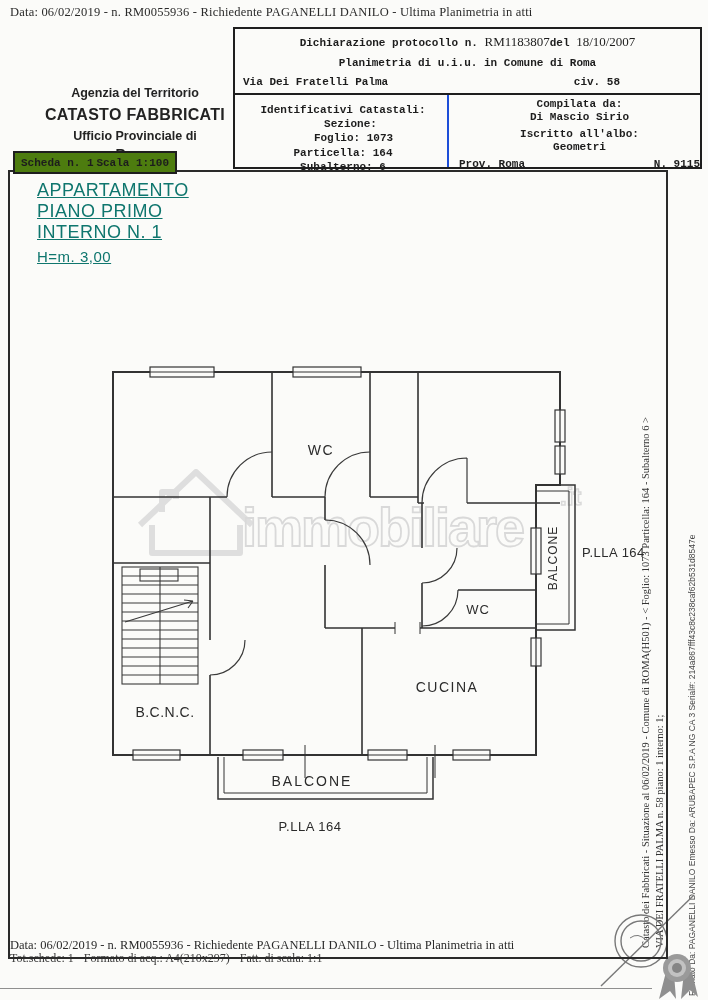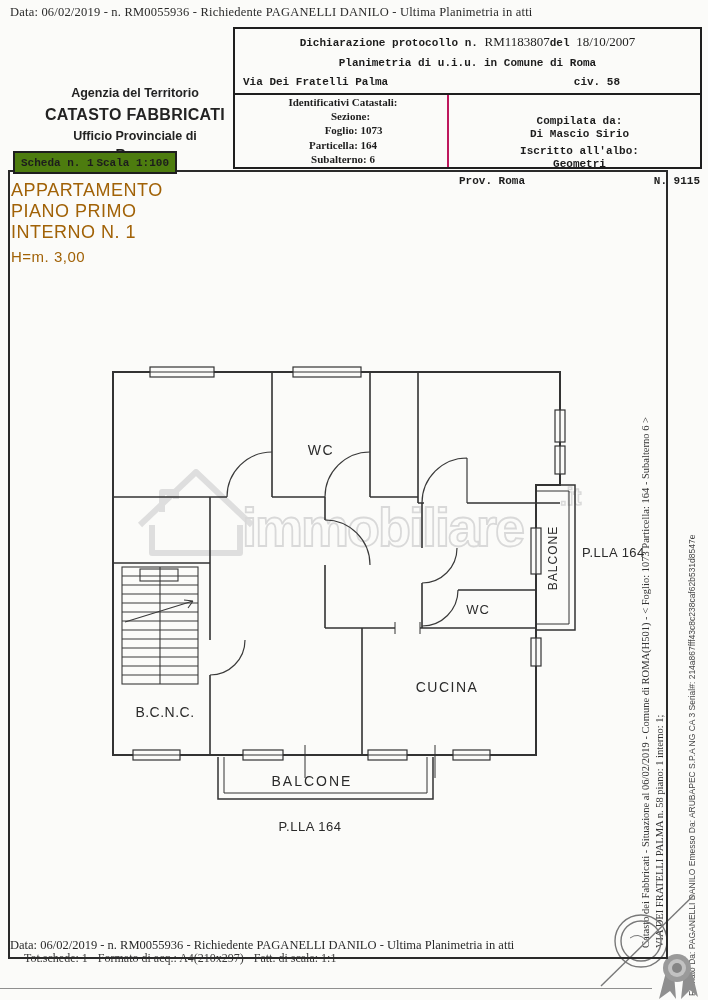--- a/index.html
+++ b/index.html
@@ -23,45 +23,45 @@
   .agency .a4{font-size:14px;margin-top:3px;}
 
   
   .decl-table{left:233px;top:27px;width:465px;border:2px solid #1e1e1e;text-align:center;}
   .decl-row1{height:59px;padding:5px 8px 0 8px;font-size:11px;font-weight:bold;}
   .decl-row1 .big{font-family:"Liberation Serif",serif;font-size:13px;font-weight:normal;}
   .decl-l2{margin-top:7px;}
   .decl-l3{margin-top:7px;display:flex;}
   .decl-civ{margin-left:auto;margin-right:72px;}
   .decl-row2{border-top:2px solid #1e1e1e;display:flex;height:72px;font-size:11px;font-weight:bold;}
-  .cell-ident{width:208px;padding:0 0 0 4px;line-height:14.2px;font-family:Liberation Serif, serif;}
+  .cell-ident{width:208px;padding:8px 0 0 4px;line-height:14.2px;}
   .ind1{padding-left:15px;}
   .ind2{padding-left:21px;}
-  .cell-comp{flex:1;border-left:2px solid #be185d;padding:20px 0 0 10px;line-height:13px;}
+  .cell-comp{flex:1;border-left:2px solid #1d4ed8;padding:3px 0 0 10px;line-height:13px;}
   .grp{margin-top:4px;}
   .prov-line{margin-top:4px;display:flex;}
   .regnum{margin-left:auto;}
 
   
   .scheda{left:13px;top:151px;width:148px;height:19px;border:2px solid #1e1e1e;background:#4d7c0f;
     z-index:5;display:flex;justify-content:space-between;align-items:center;padding:0 6px;
     font-size:11px;font-weight:bold;}
 
   
   .frame{left:8px;top:170px;width:656px;height:785px;border:2px solid #2a2a2a;z-index:3;pointer-events:none;}
 
   
-  .apt{left:11px;top:180px;font-size:18px;line-height:21px;letter-spacing:.5px;color:#a16207;z-index:2;}
+  .apt{left:37px;top:180px;font-size:18px;line-height:21px;letter-spacing:.5px;color:#0f766e;z-index:2;text-decoration:underline;}
   .apt .h-line{font-size:15px;margin-top:3px;}
 
   .plan-svg{left:0;top:0;z-index:2;}
 
   
   .bottom1{left:10px;top:938px;font-size:12.5px;color:#2a2a2a;z-index:2;}
-  .bottom2{left:24px;top:951px;font-size:12px;color:#3a3a3a;z-index:2;}
+  .bottom2{left:10px;top:951px;font-size:12px;color:#3a3a3a;z-index:2;}
   .page-edge{left:0;top:988px;width:652px;border-top:1.5px solid #8f8f8f;z-index:1;}
 </style>
 </head>
 <body>
 
 <div class="abs top-bar serif">Data: 06/02/2019 - n. RM0055936 - Richiedente PAGANELLI DANILO - Ultima Planimetria in atti</div>
 
 <div class="abs agency">
   <div class="a1">Agenzia del Territorio</div>
   <div class="a2">CATASTO FABBRICATI</div>

